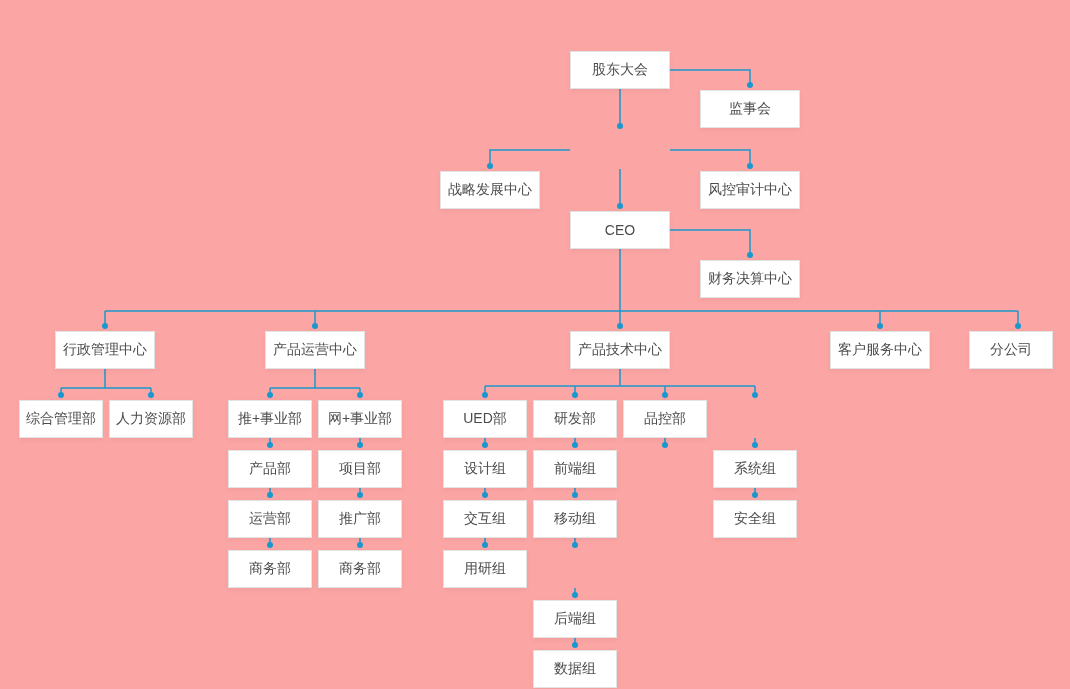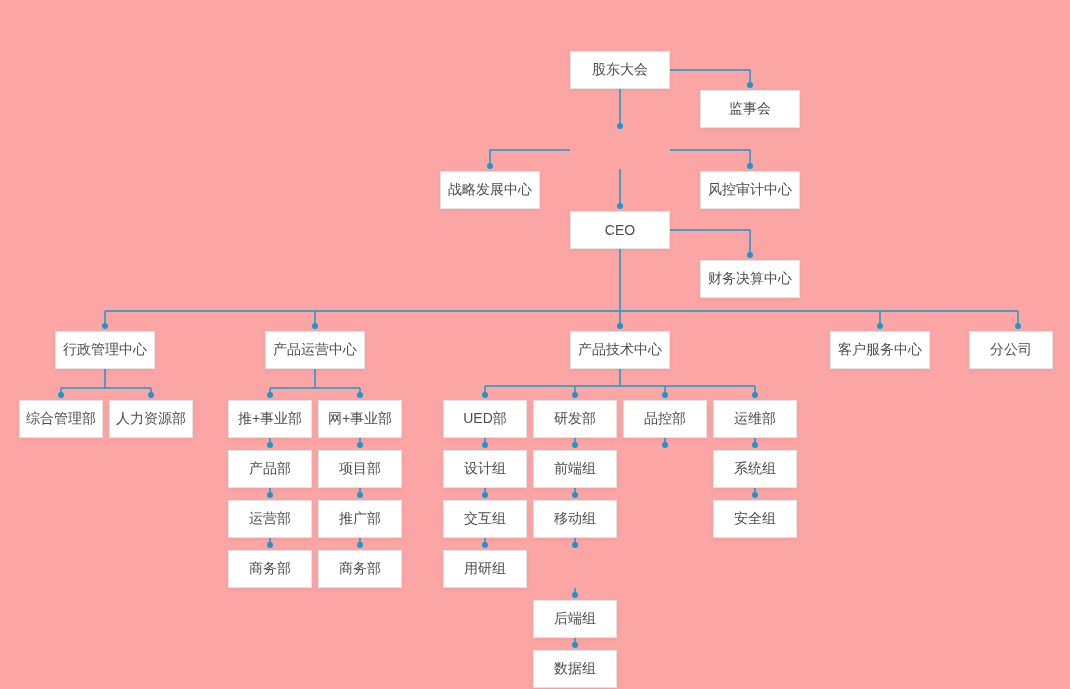--- a/index.html
+++ b/index.html
@@ -113,17 +113,16 @@
   <div class="node w84" style="left:443px;top:550px">用研组</div>
 
   <div class="node w84" style="left:533px;top:400px">研发部</div>
   <div class="node w84" style="left:533px;top:450px">前端组</div>
   <div class="node w84" style="left:533px;top:500px">移动组</div>
   <div class="node w84" style="left:533px;top:600px">后端组</div>
   <div class="node w84" style="left:533px;top:650px">数据组</div>
 
   <div class="node w84" style="left:623px;top:400px">品控部</div>
 
-  <div class="node w84" style="left:713px;top:400px">运维部</div>
   <div class="node w84" style="left:713px;top:450px">系统组</div>
   <div class="node w84" style="left:713px;top:500px">安全组</div>
 
 </div>
 
 </body></html>

